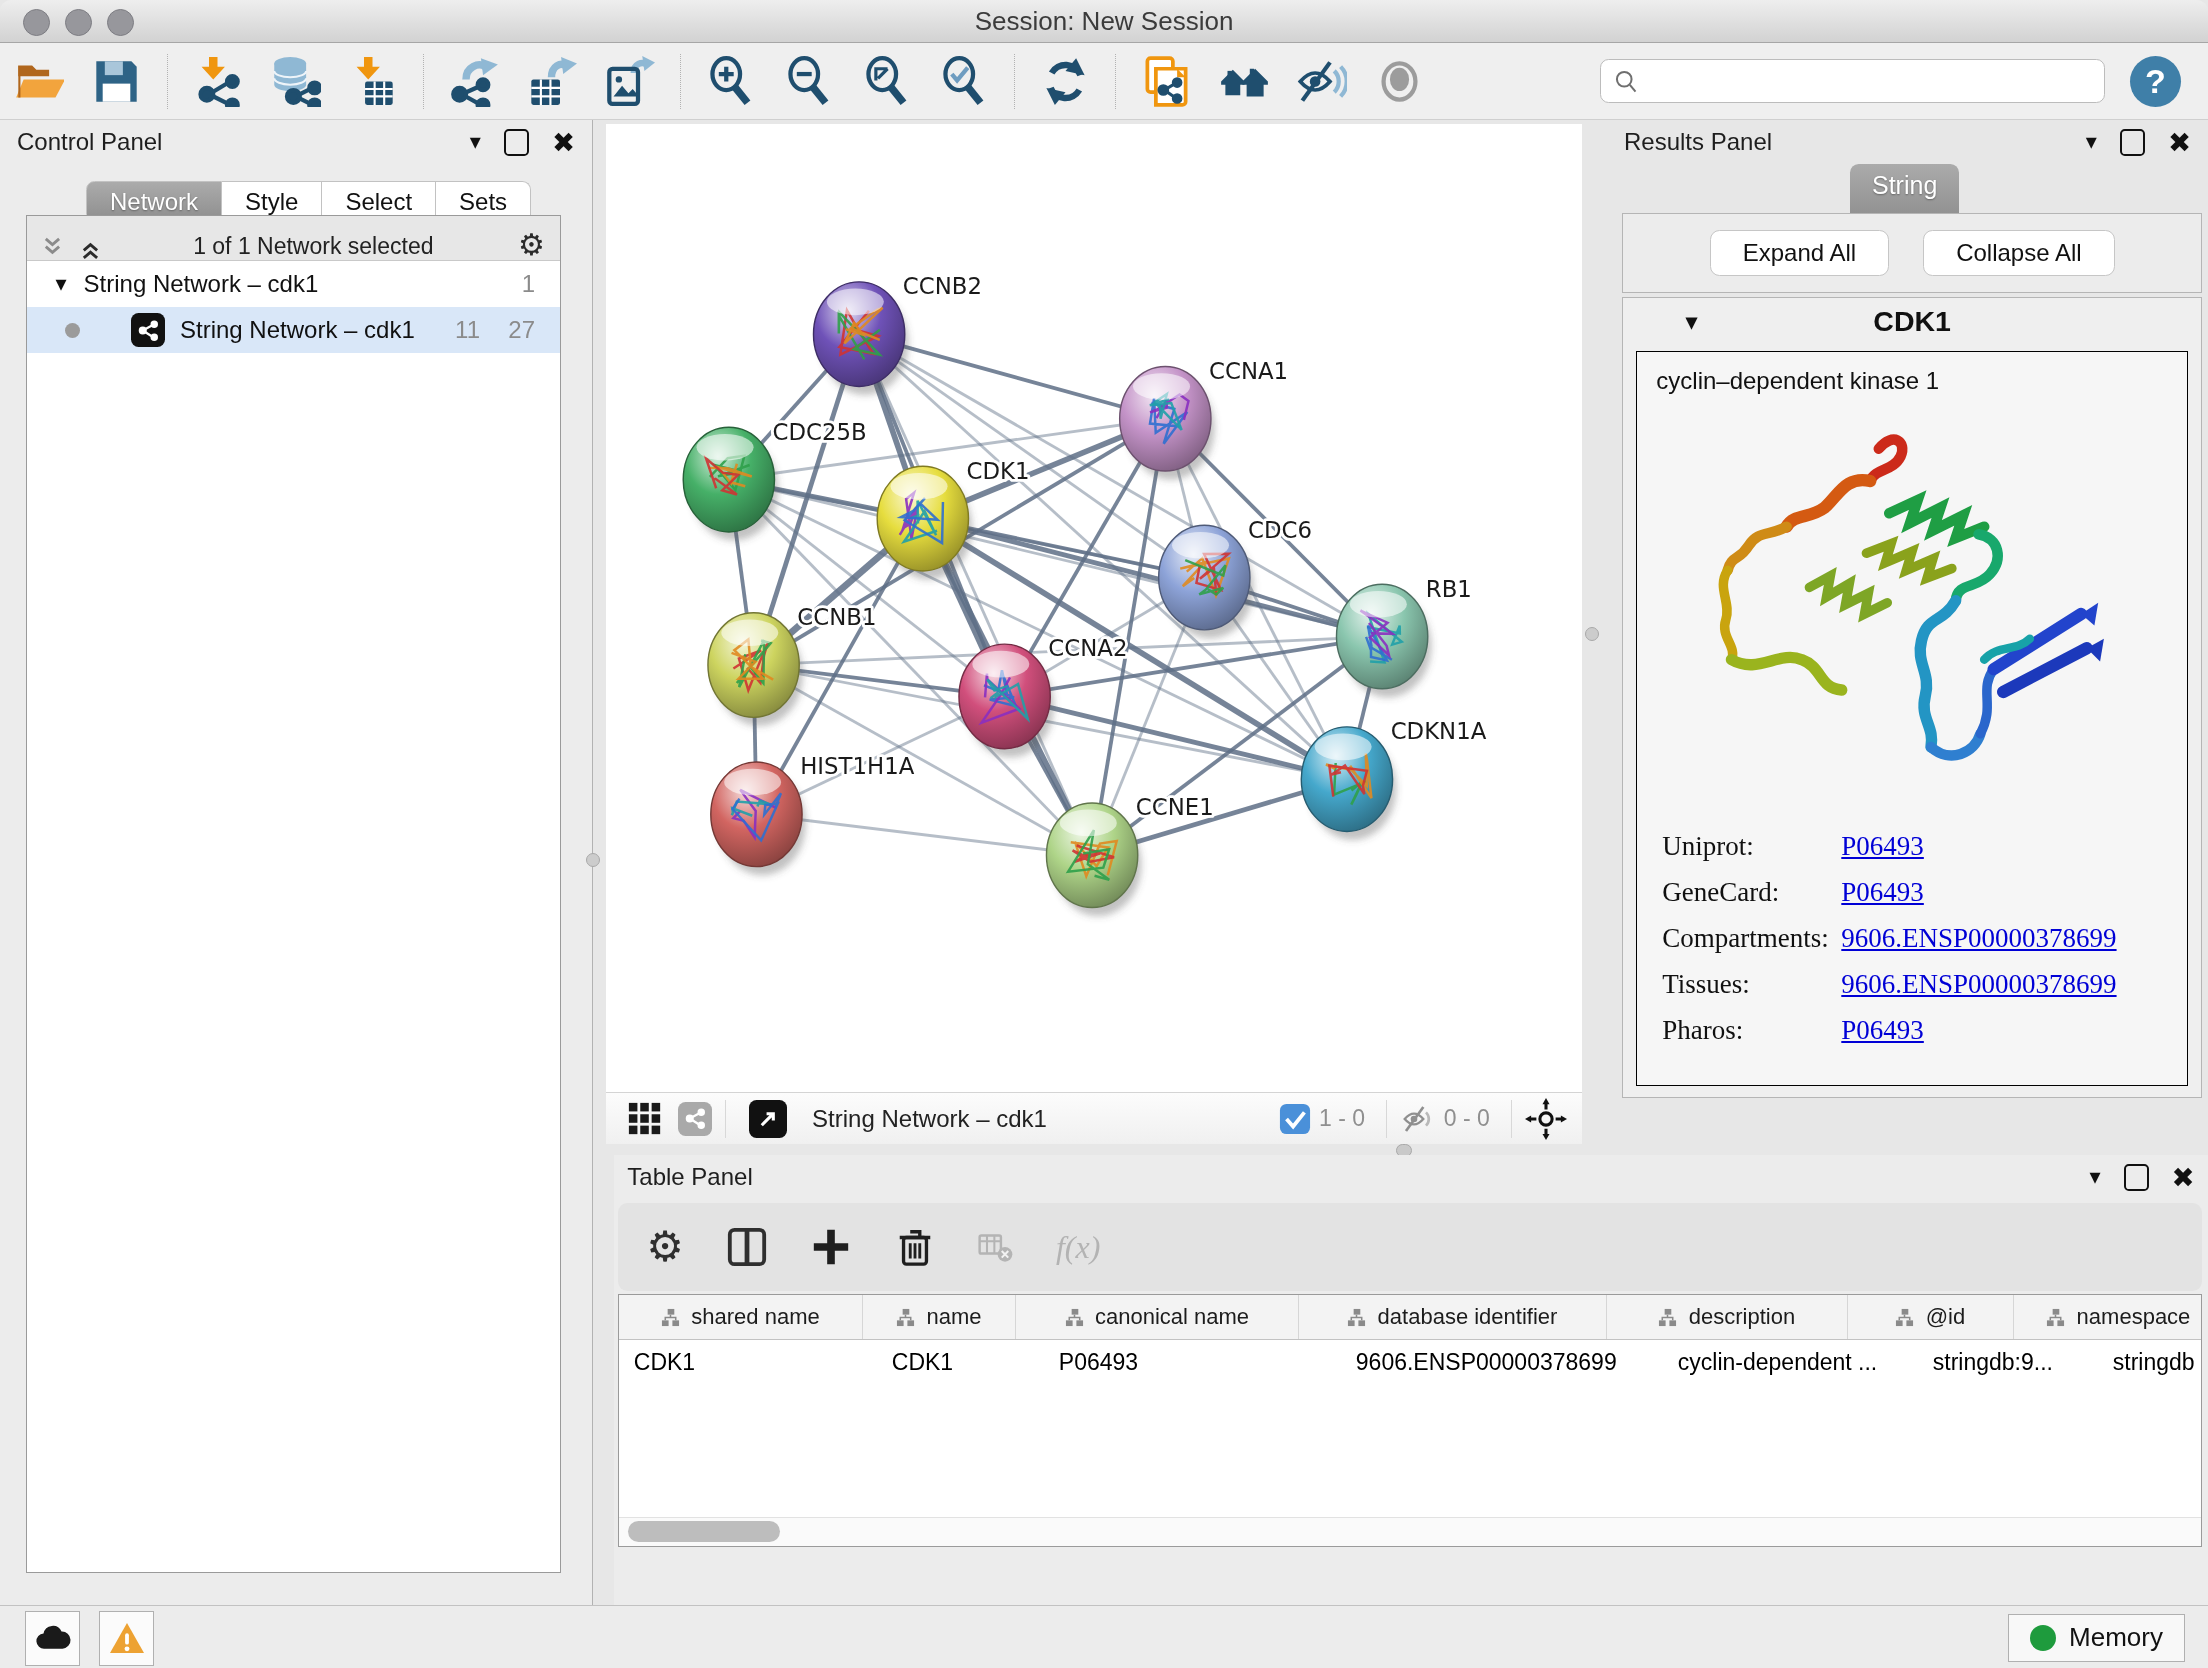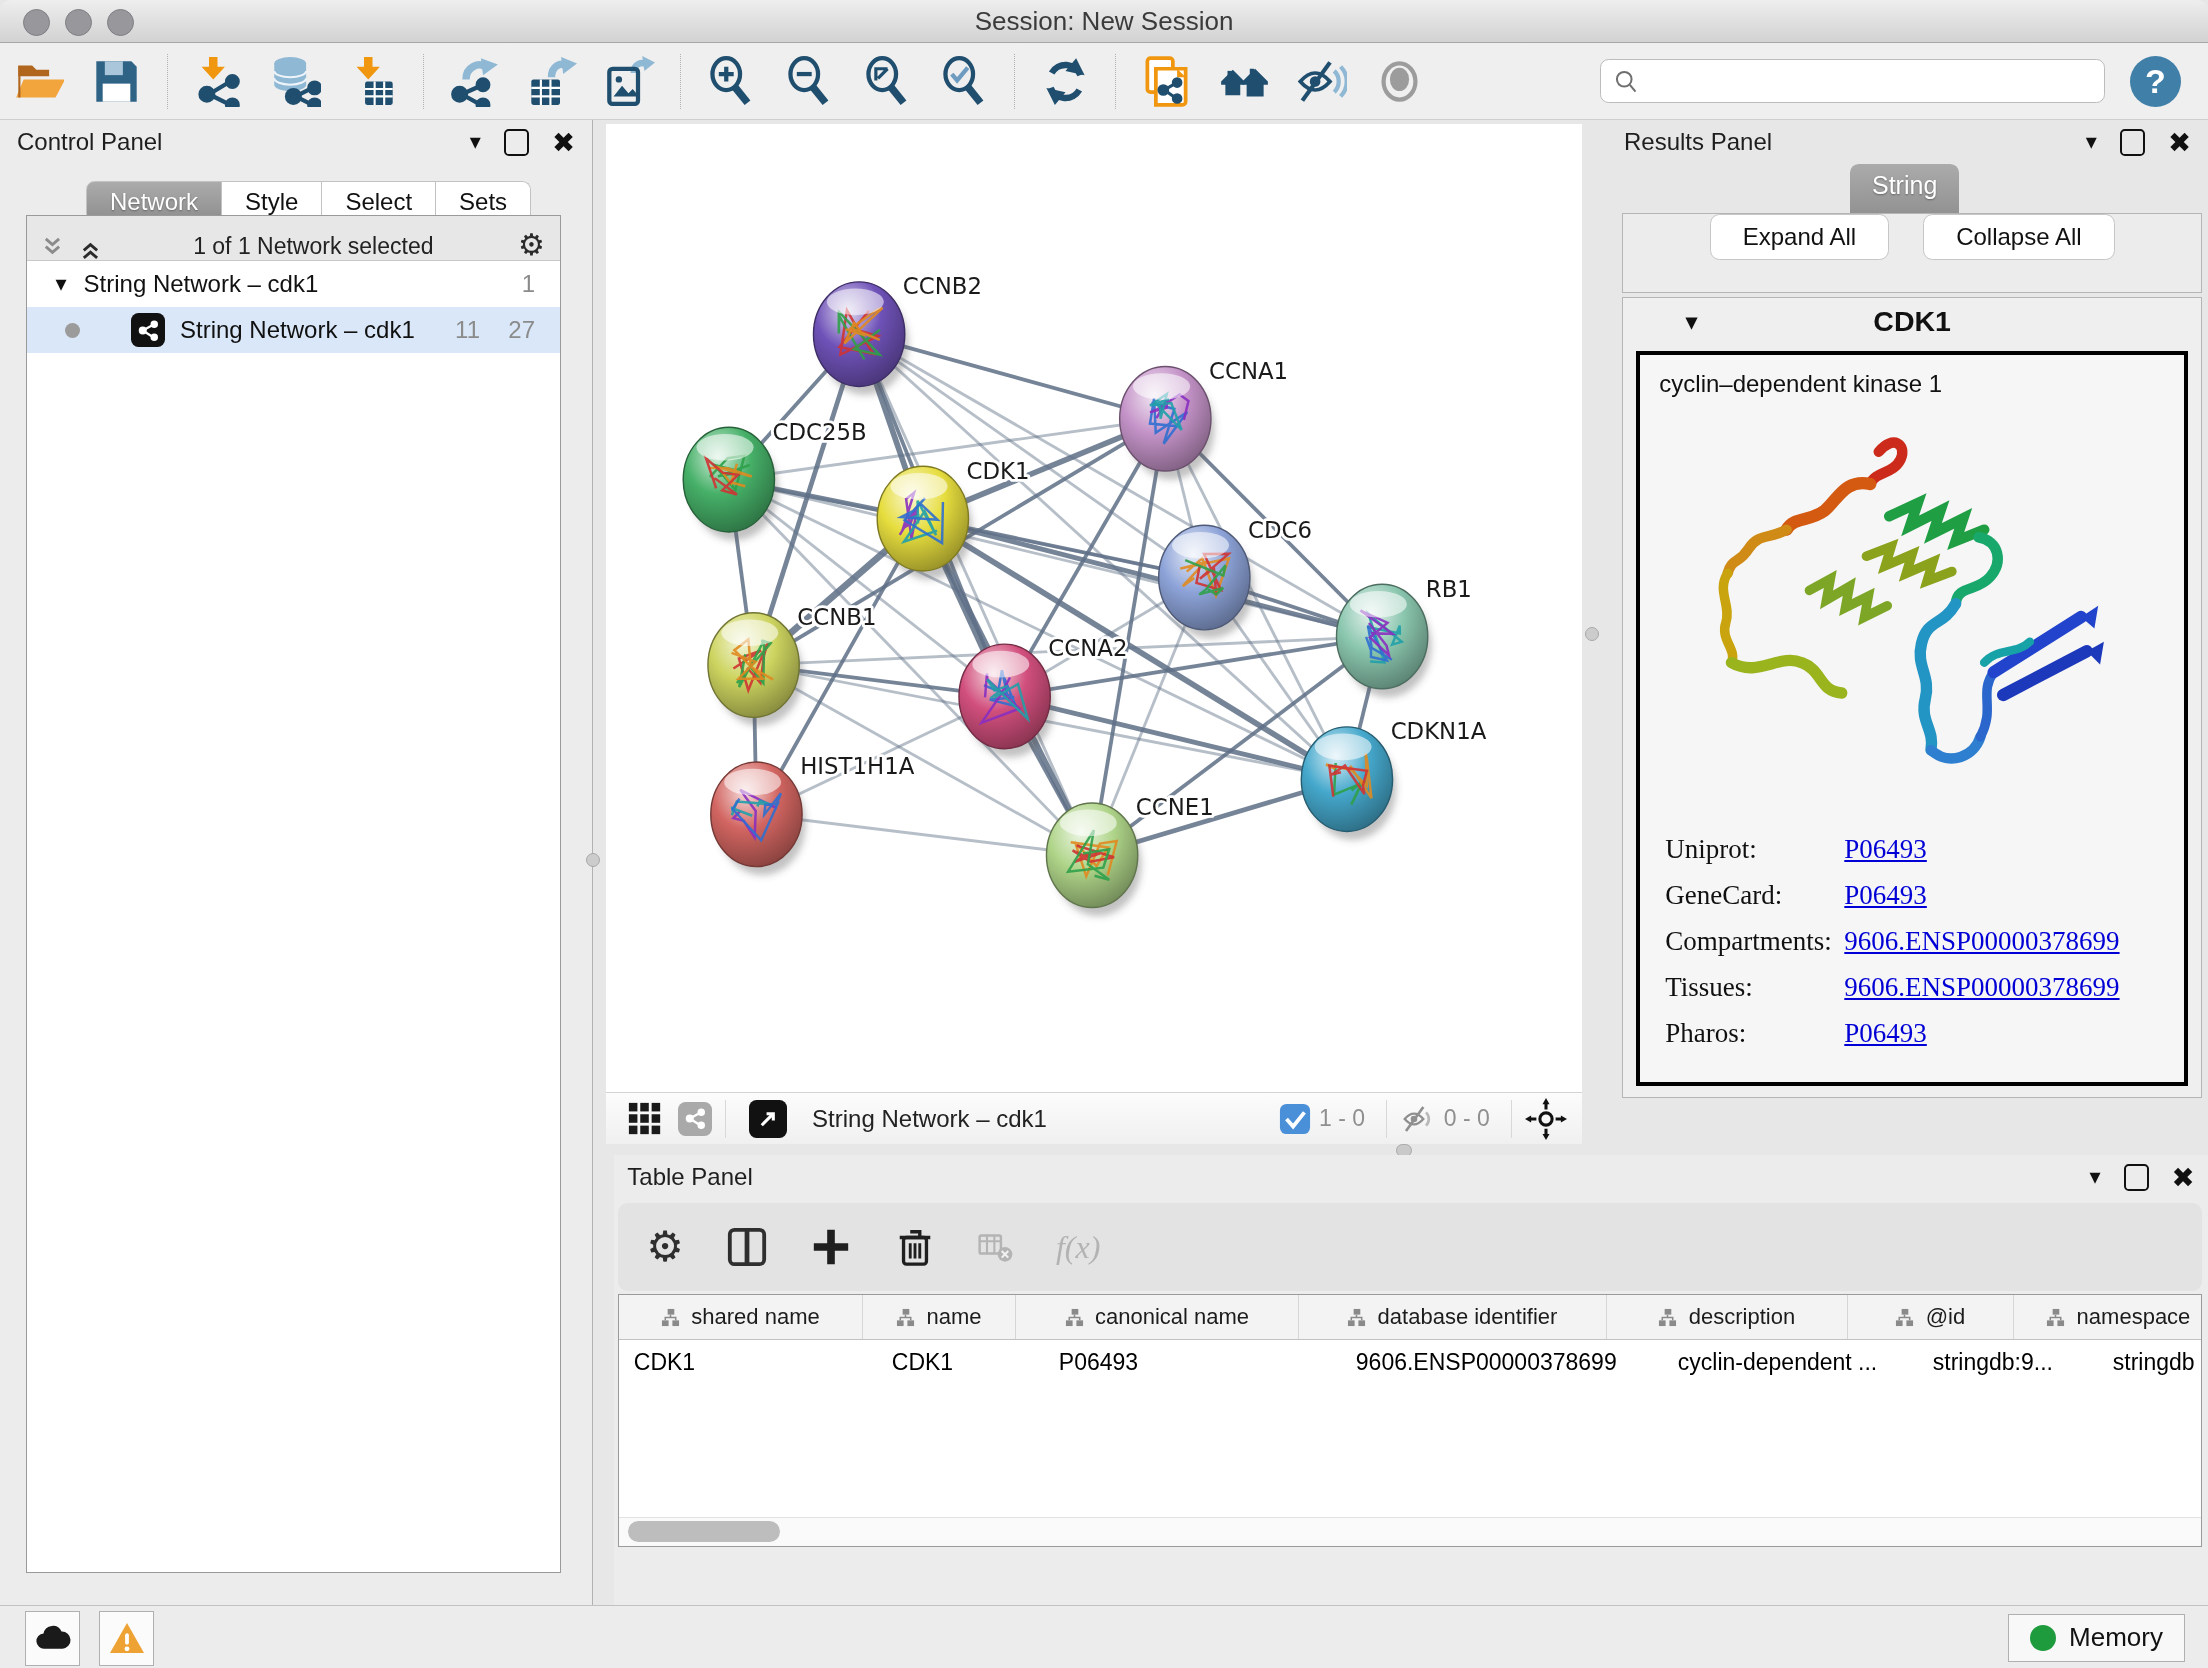--- a/index.html
+++ b/index.html
@@ -52,27 +52,27 @@
     background:linear-gradient(#fcfcfc,#f0f0f0);border-top:1px solid #d4d4d4;display:flex;align-items:center;font-size:24px;color:#222;}
   .nt-sep{width:0;height:38px;border-left:1px solid #d8d8d8;margin:0 13.3px;}
   .nt-cnt{color:#8f8f8f;margin:0 7.6px;font-size:23px;}
   .vhandle{position:absolute;width:12.4px;height:12.4px;border-radius:50%;background:#cccccc;border:1px solid #a9a9a9;}
   .hpill{position:absolute;width:14.3px;height:10.5px;border-radius:6.7px;background:#c9c9c9;border:1px solid #a9a9a9;}
   
   .results-panel{position:absolute;left:1607px;top:120px;width:601px;height:1035px;}
   .string-tab{position:absolute;left:243px;top:44px;height:60px;line-height:42px;padding:0 22px;
     background:linear-gradient(#ababab,#8d8d8d);color:#fff;font-size:25px;border-radius:8.6px;text-shadow:0 1px 1.9px rgba(0,0,0,.35);}
   .rp-buttons{position:absolute;left:15px;right:5.7px;top:93px;height:78px;border:1.9px solid #b5b5b5;
-    background:#ececec;display:flex;align-items:flex-start;justify-content:center;gap:34px;}
+    background:#ececec;display:flex;align-items:center;justify-content:center;gap:34px;}
   .rp-btn{height:44px;padding:0 32px;background:#fff;border:1px solid #c6c6c6;border-radius:9.5px;
     font-size:24px;display:flex;align-items:center;color:#111;}
   .gene-card{position:absolute;left:15px;right:5.7px;top:177px;bottom:57px;border:1.9px solid #b5b5b5;background:#efefef;}
   .gene-head{height:46px;display:flex;align-items:center;justify-content:center;font-size:28.5px;font-weight:bold;color:#111;position:relative;}
   .gene-head .tri{position:absolute;left:63px;top:10.5px;}
-  .gene-inner{position:absolute;left:13.3px;right:13.3px;top:53px;bottom:11.4px;border:4px solid #000000;background:#f6f6f6;overflow:hidden;}
+  .gene-inner{position:absolute;left:13.3px;right:13.3px;top:53px;bottom:11.4px;border:1px solid #000000;background:#f6f6f6;overflow:hidden;}
   .gene-desc{font-size:24px;color:#111;padding:15px 0 0 19px;}
   .protein{margin:25px auto 0;width:418px;height:371px;}
   .crosslinks{font-family:"Liberation Serif",serif;padding:25px 0 0 25px;color:#101010;}
   .cl-title{font-size:29.5px;font-weight:bold;}
   .cl-row{display:flex;font-size:27px;margin-top:15px;}
   .cl-label{width:179px;}
   .cl-link{color:#0000d6;text-decoration:underline;}
   
   .table-panel{position:absolute;left:614px;top:1155px;right:0;height:451px;background:#ececec;}
   .tp-toolbar{position:absolute;left:3.8px;right:5.7px;top:48px;height:88px;background:#e3e3e3;border-radius:9.5px;

